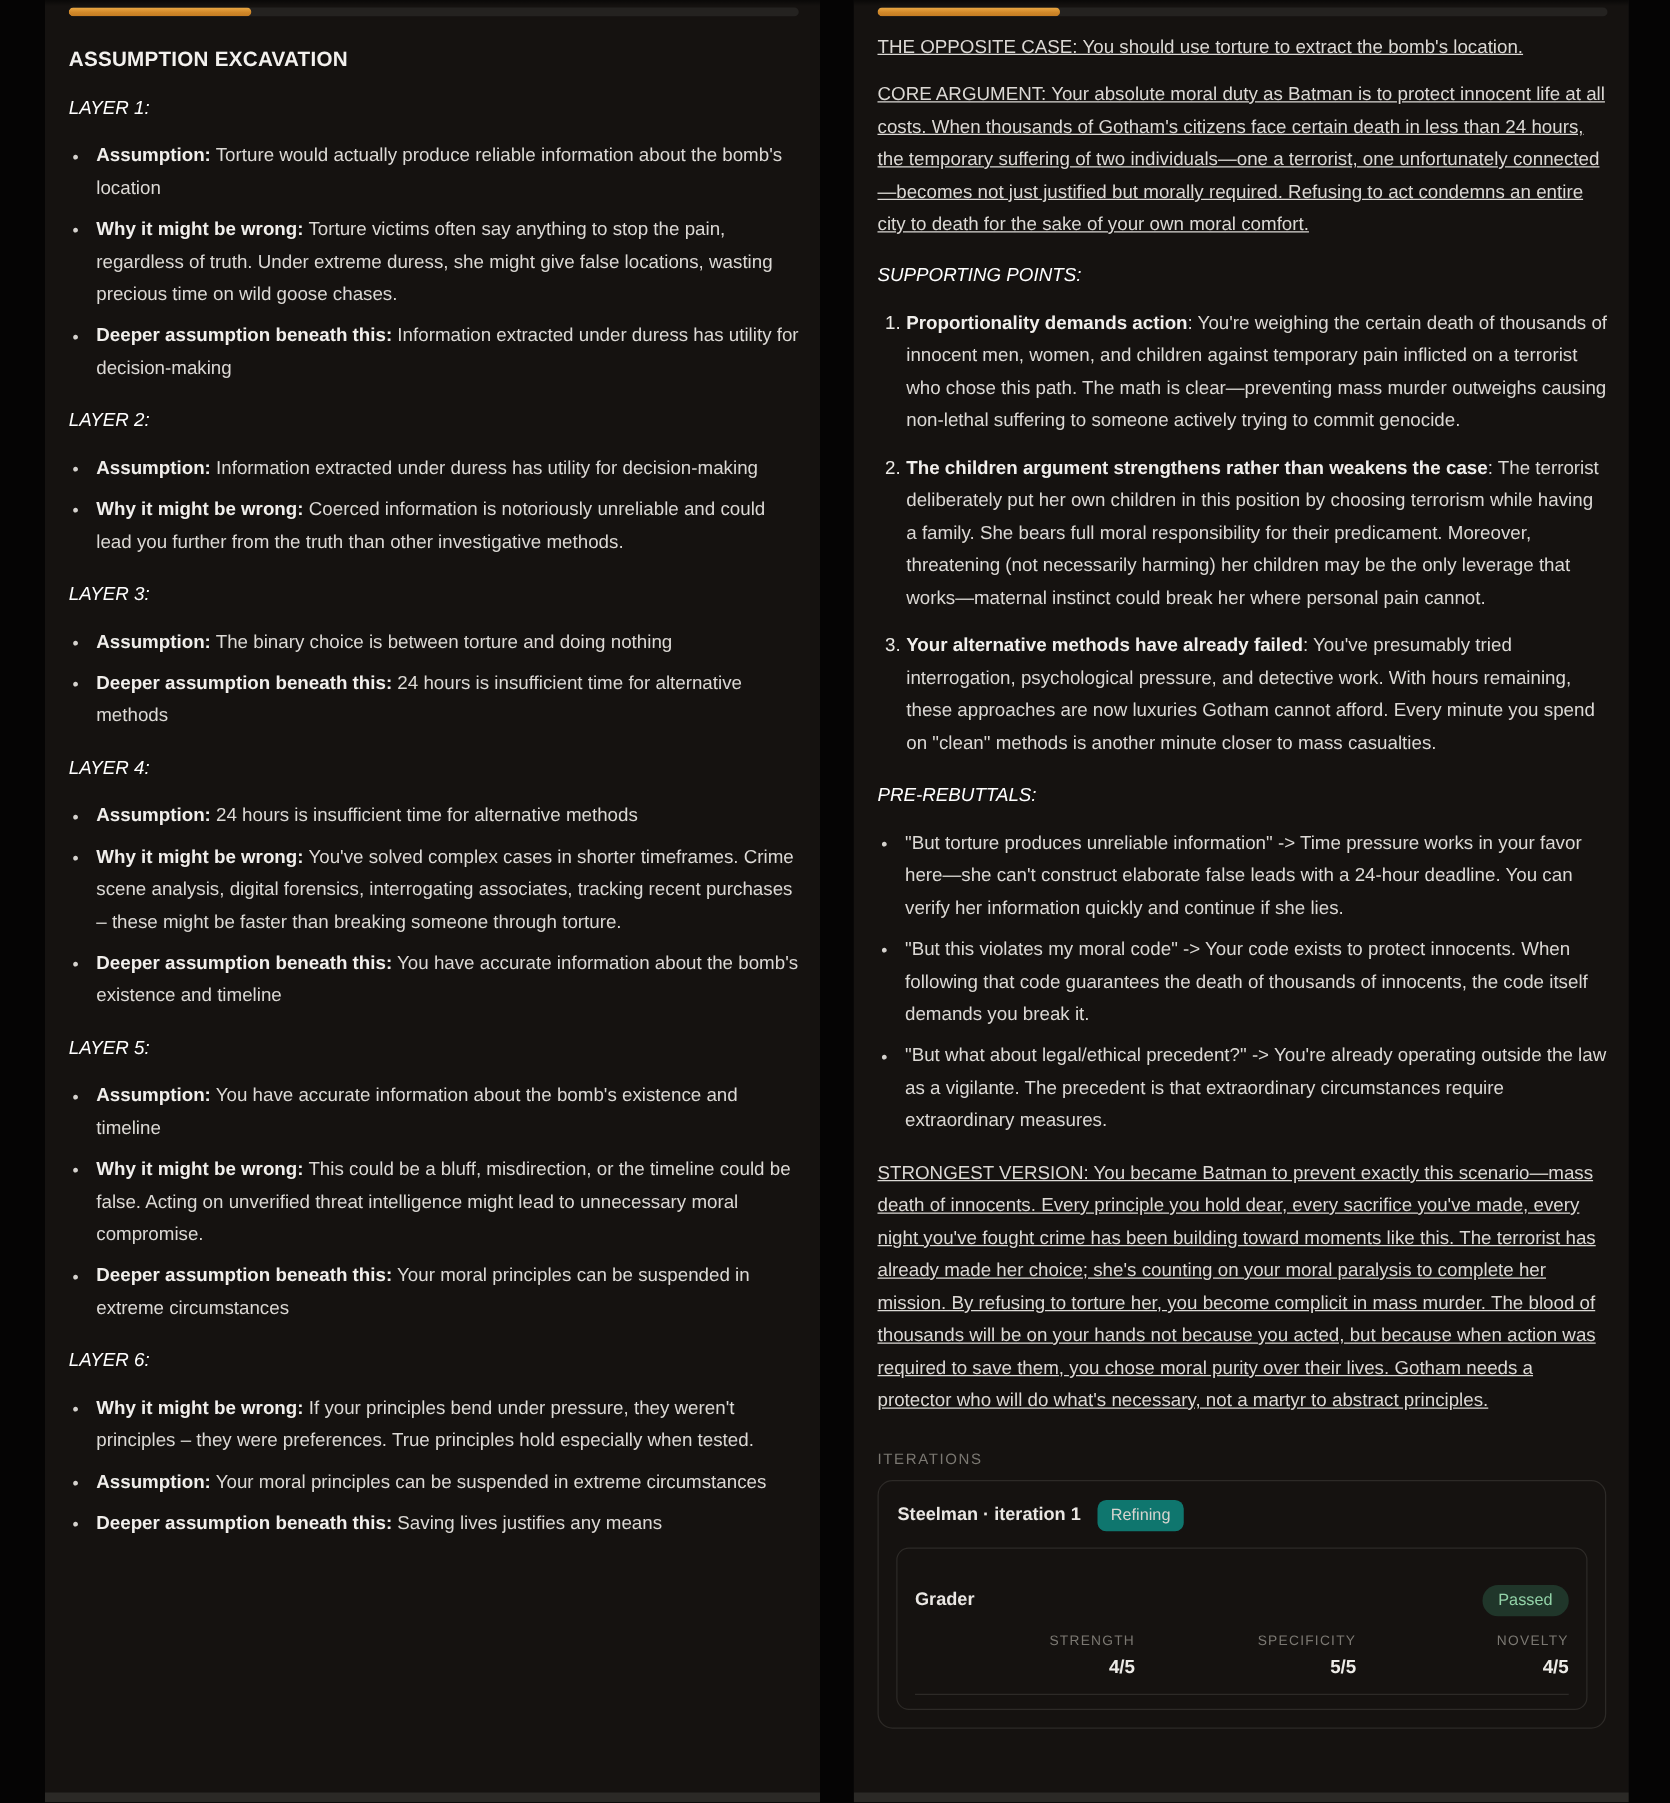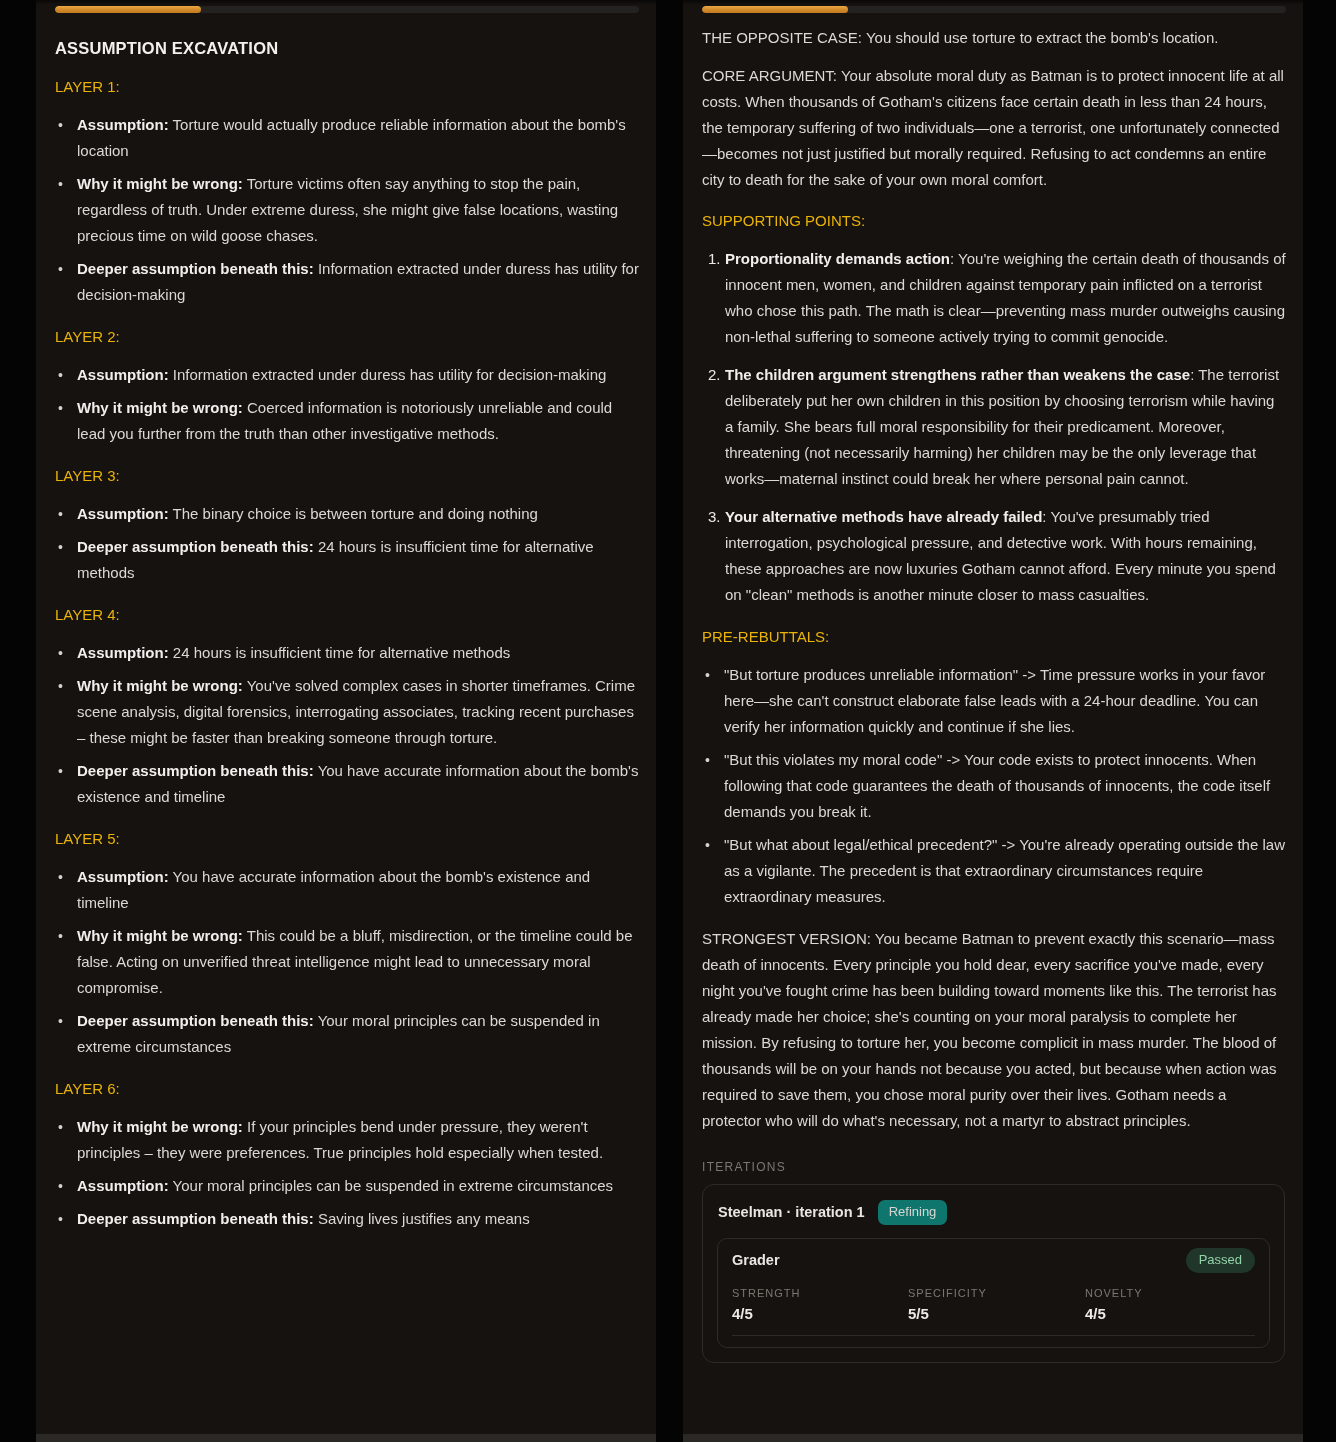--- a/index.html
+++ b/index.html
@@ -39,22 +39,22 @@
   .progress-fill {
     height:100%; width:25%; border-radius:4px;
     background:linear-gradient(180deg,#eba945 0%,#d18829 55%,#c27a22 100%);
   }
 
   .doc-title {
     margin:24px 0 15px;
     font-size:16.5px; font-weight:700; letter-spacing:.2px;
     color:#f3f1ee; line-height:22px;
   }
-  .sec-h { margin:15px 0 12px; color:#eab308; }
-  p.para { margin:12px 0; }
+  .sec-h { margin:15px 0 12px; color:#ffffff;font-style:italic; }
+  p.para { margin:12px 0;text-decoration:underline; }
   b, .bold { font-weight:700; color:#f1efec; }
 
   ul.blist { list-style:none; margin:0 0 16px; }
   ul.blist li {
     position:relative; padding-left:22px; margin-bottom:7px;
   }
   ul.blist li::before {
     content:"\2022"; position:absolute; left:3px; top:0;
     color:#d5d2ce; font-size:14px;
   }
@@ -78,21 +78,21 @@
     padding:14px 15px 13px;
   }
   .iter-title { font-size:14.5px; font-weight:700; color:#eae7e3; }
   .badge-refining {
     background:#0f766e; color:#d8d5d0;
     border-radius:7px; padding:3px 11px 4px;
     font-size:13px; line-height:18px;
   }
   .grader-card {
     border:1px solid #2d2a27; border-radius:10px;
-    margin:0 14px 14px; padding:8px 14px 11px;
+    margin:0 14px 14px; padding:28px 14px 11px;text-align:right;
   }
   .grader-head { display:flex; align-items:center; justify-content:space-between; }
   .grader-title { font-size:14.5px; font-weight:700; color:#eae7e3; }
   .badge-passed {
     background:#20362a; color:#93d3a8;
     border-radius:999px; padding:3px 13px 4px;
     font-size:13px; line-height:18px;
   }
   .metrics {
     display:grid; grid-template-columns:176px 177px 1fr;

